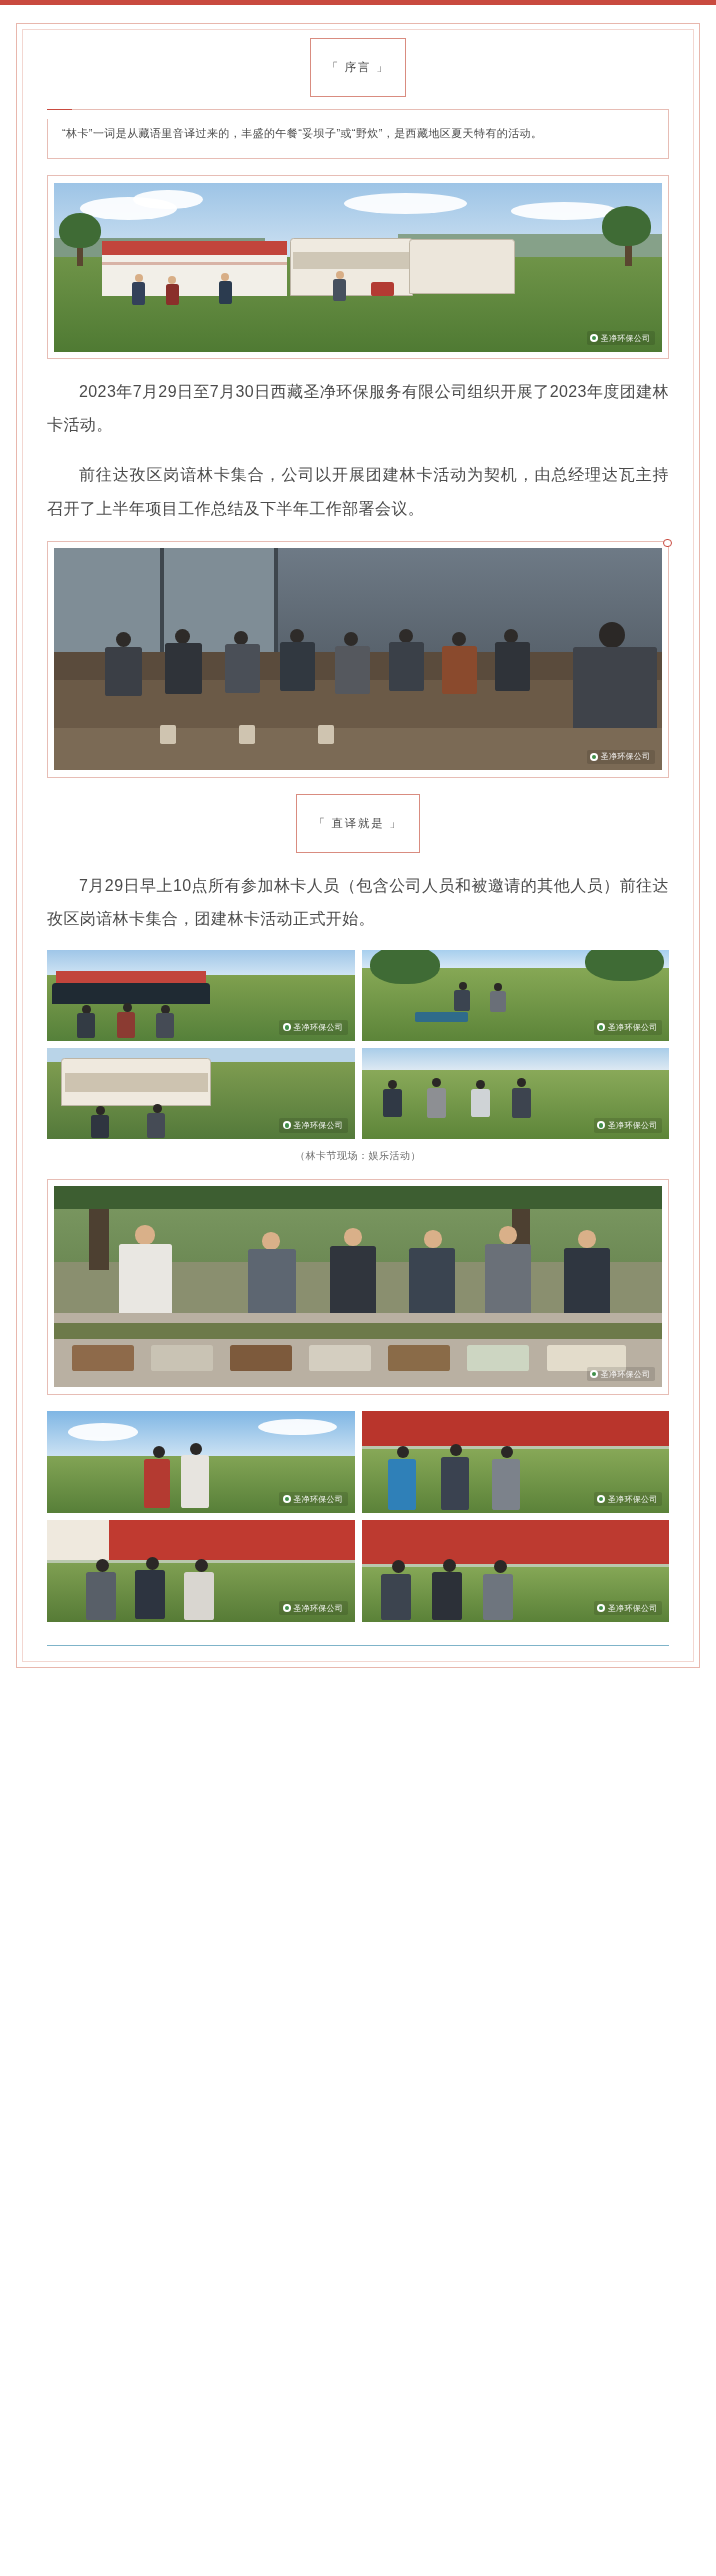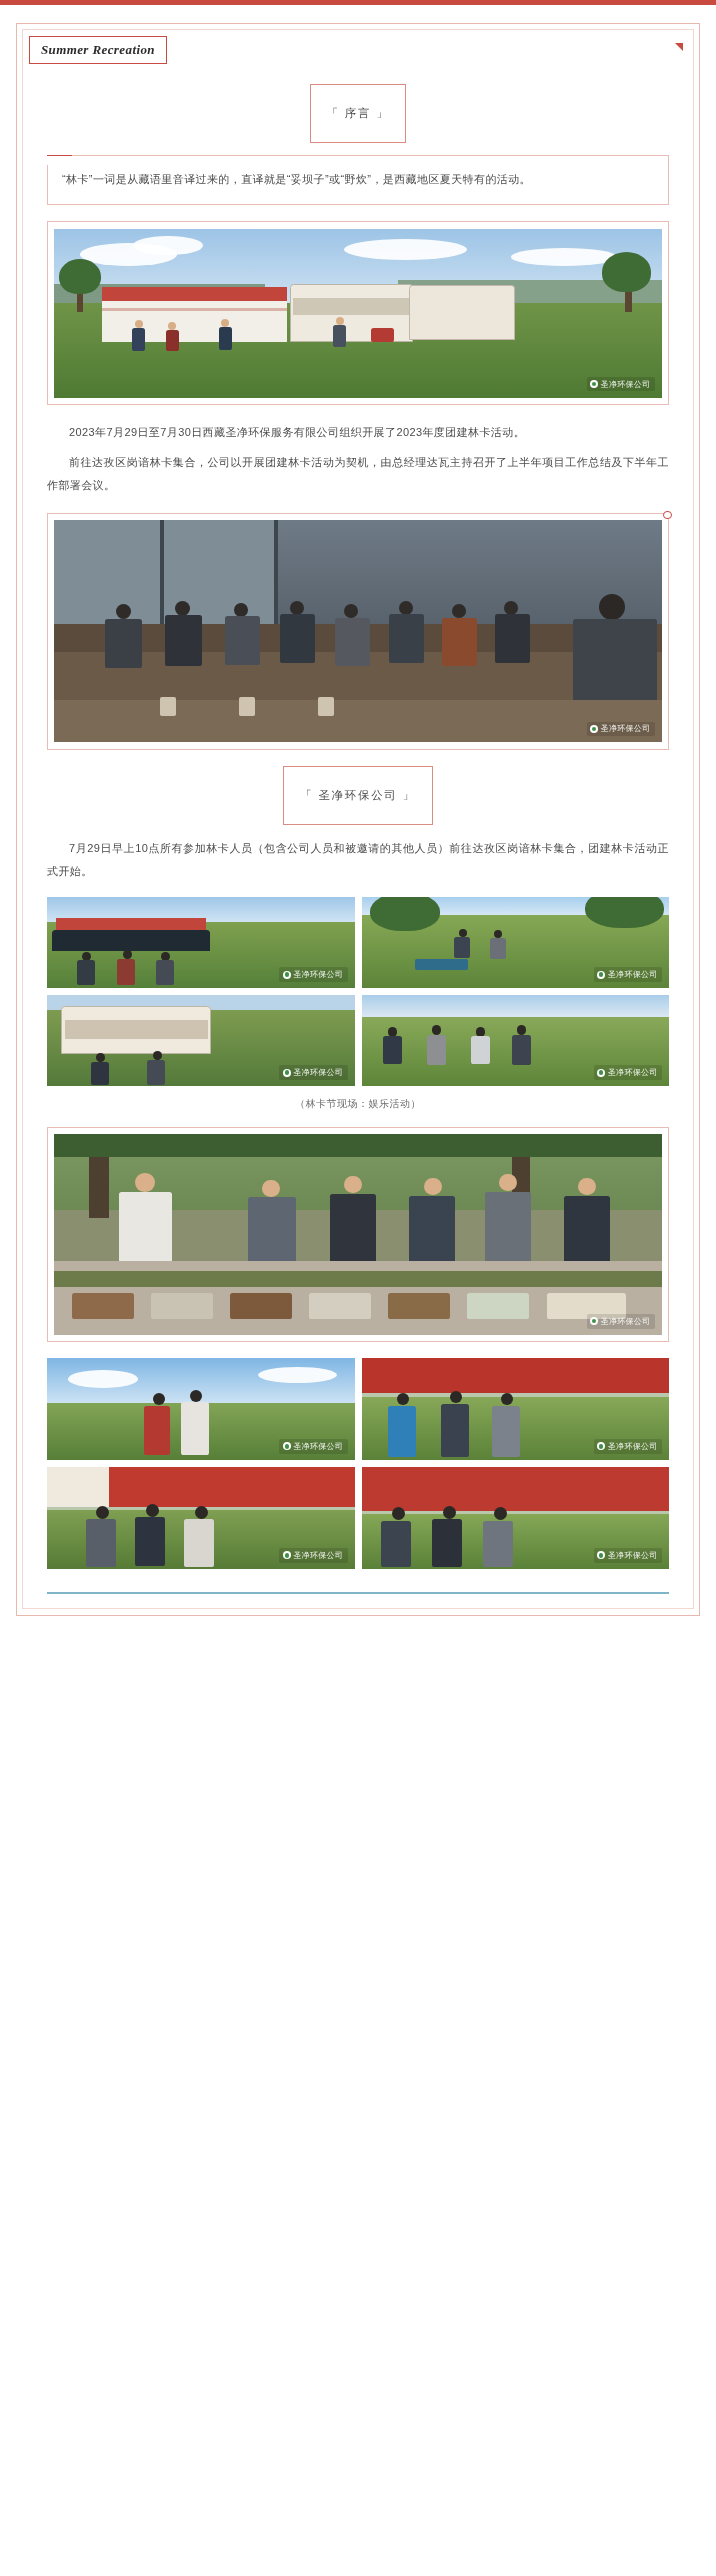--- a/index.html
+++ b/index.html
@@ -103,22 +103,22 @@
     content: "";
     position: absolute;
     left: -0.9px; top: -0.9px;
     width: 25px; height: 8.8px;
     background: #ffffff;
     border-top: 0.9px solid #c94a3f;
   }
 
   
   .para {
-    margin: 7px 30px 7px 30px;
-    font-size: 11px;
+    margin: 16px 30px 7px 30px;
+    font-size: 16px;
     line-height: 2.1;
     color: #4b4b4b;
     text-align: justify;
     letter-spacing: 0.4px;
     text-indent: 2em;
   }
 
   
   .photo-wrap {
     position: relative;
@@ -215,30 +215,26 @@
 </style>
 </head>
 <body>
 
 <div class="page">
 
   <div class="top-accent"></div>
 
   <div class="frame">
 
-    <div class="header-row">
-      <div class="title-box">Summer Recreation</div>
-      <div class="corner-mark"></div>
-    </div>
 
     <div class="section-heading">
       <span>「 序言 」</span>
     </div>
 
-    <div class="quote-box">“林卡”一词是从藏语里音译过来的，直译就是“妥坝子”或“野炊”，是西藏地区夏天特有的活动。</div>
+    <div class="quote-box">“林卡”一词是从藏语里音译过来的，丰盛的午餐“妥坝子”或“野炊”，是西藏地区夏天特有的活动。</div>
 
     <div class="photo-wrap">
       <div class="photo" style="height:169px">
         <div class="scene">
           <div class="sky"></div>
           <div class="cloud" style="left:26px; top:14px; width:97px; height:23px;"></div>
           <div class="cloud" style="left:79px; top:7px; width:70px; height:19.4px;"></div>
           <div class="cloud" style="left:290px; top:10.6px; width:123px; height:21px;"></div>
           <div class="cloud" style="left:457px; top:19.4px; width:106px; height:17.6px;"></div>
           <div class="mtn" style="left:0; top:55px; width:211px; height:19.4px; background:#7e9a84;"></div>
@@ -313,21 +309,21 @@
           <div style="position:absolute; left:264px; bottom:26px; width:16px; height:19.4px; background:#cfc4b0; border-radius:1.8px;"></div>
         </div>
         <div class="wm">
           <span class="wm-logo"></span>
           <span>圣净环保公司</span>
         </div>
       </div>
     </div>
 
     <div class="section-heading">
-      <span>「 圣净环保公司 」</span>
+      <span>「 直译就是 」</span>
     </div>
 
     <div class="para">7月29日早上10点所有参加林卡人员（包含公司人员和被邀请的其他人员）前往达孜区岗谙林卡集合，团建林卡活动正式开始。</div>
 
     <div class="grid2">
       <div class="grid-cell">
         <div class="scene">
           <div class="sky" style="height:30%; background:linear-gradient(#9fc6e8,#d3e6f4);"></div>
           <div class="grass" style="top:28%; background:linear-gradient(#7fa04e,#55803a);"></div>
           <div class="tent-stripe" style="left:8.8px; top:21px; width:150px; height:14px; background:#c2453c;"></div>

